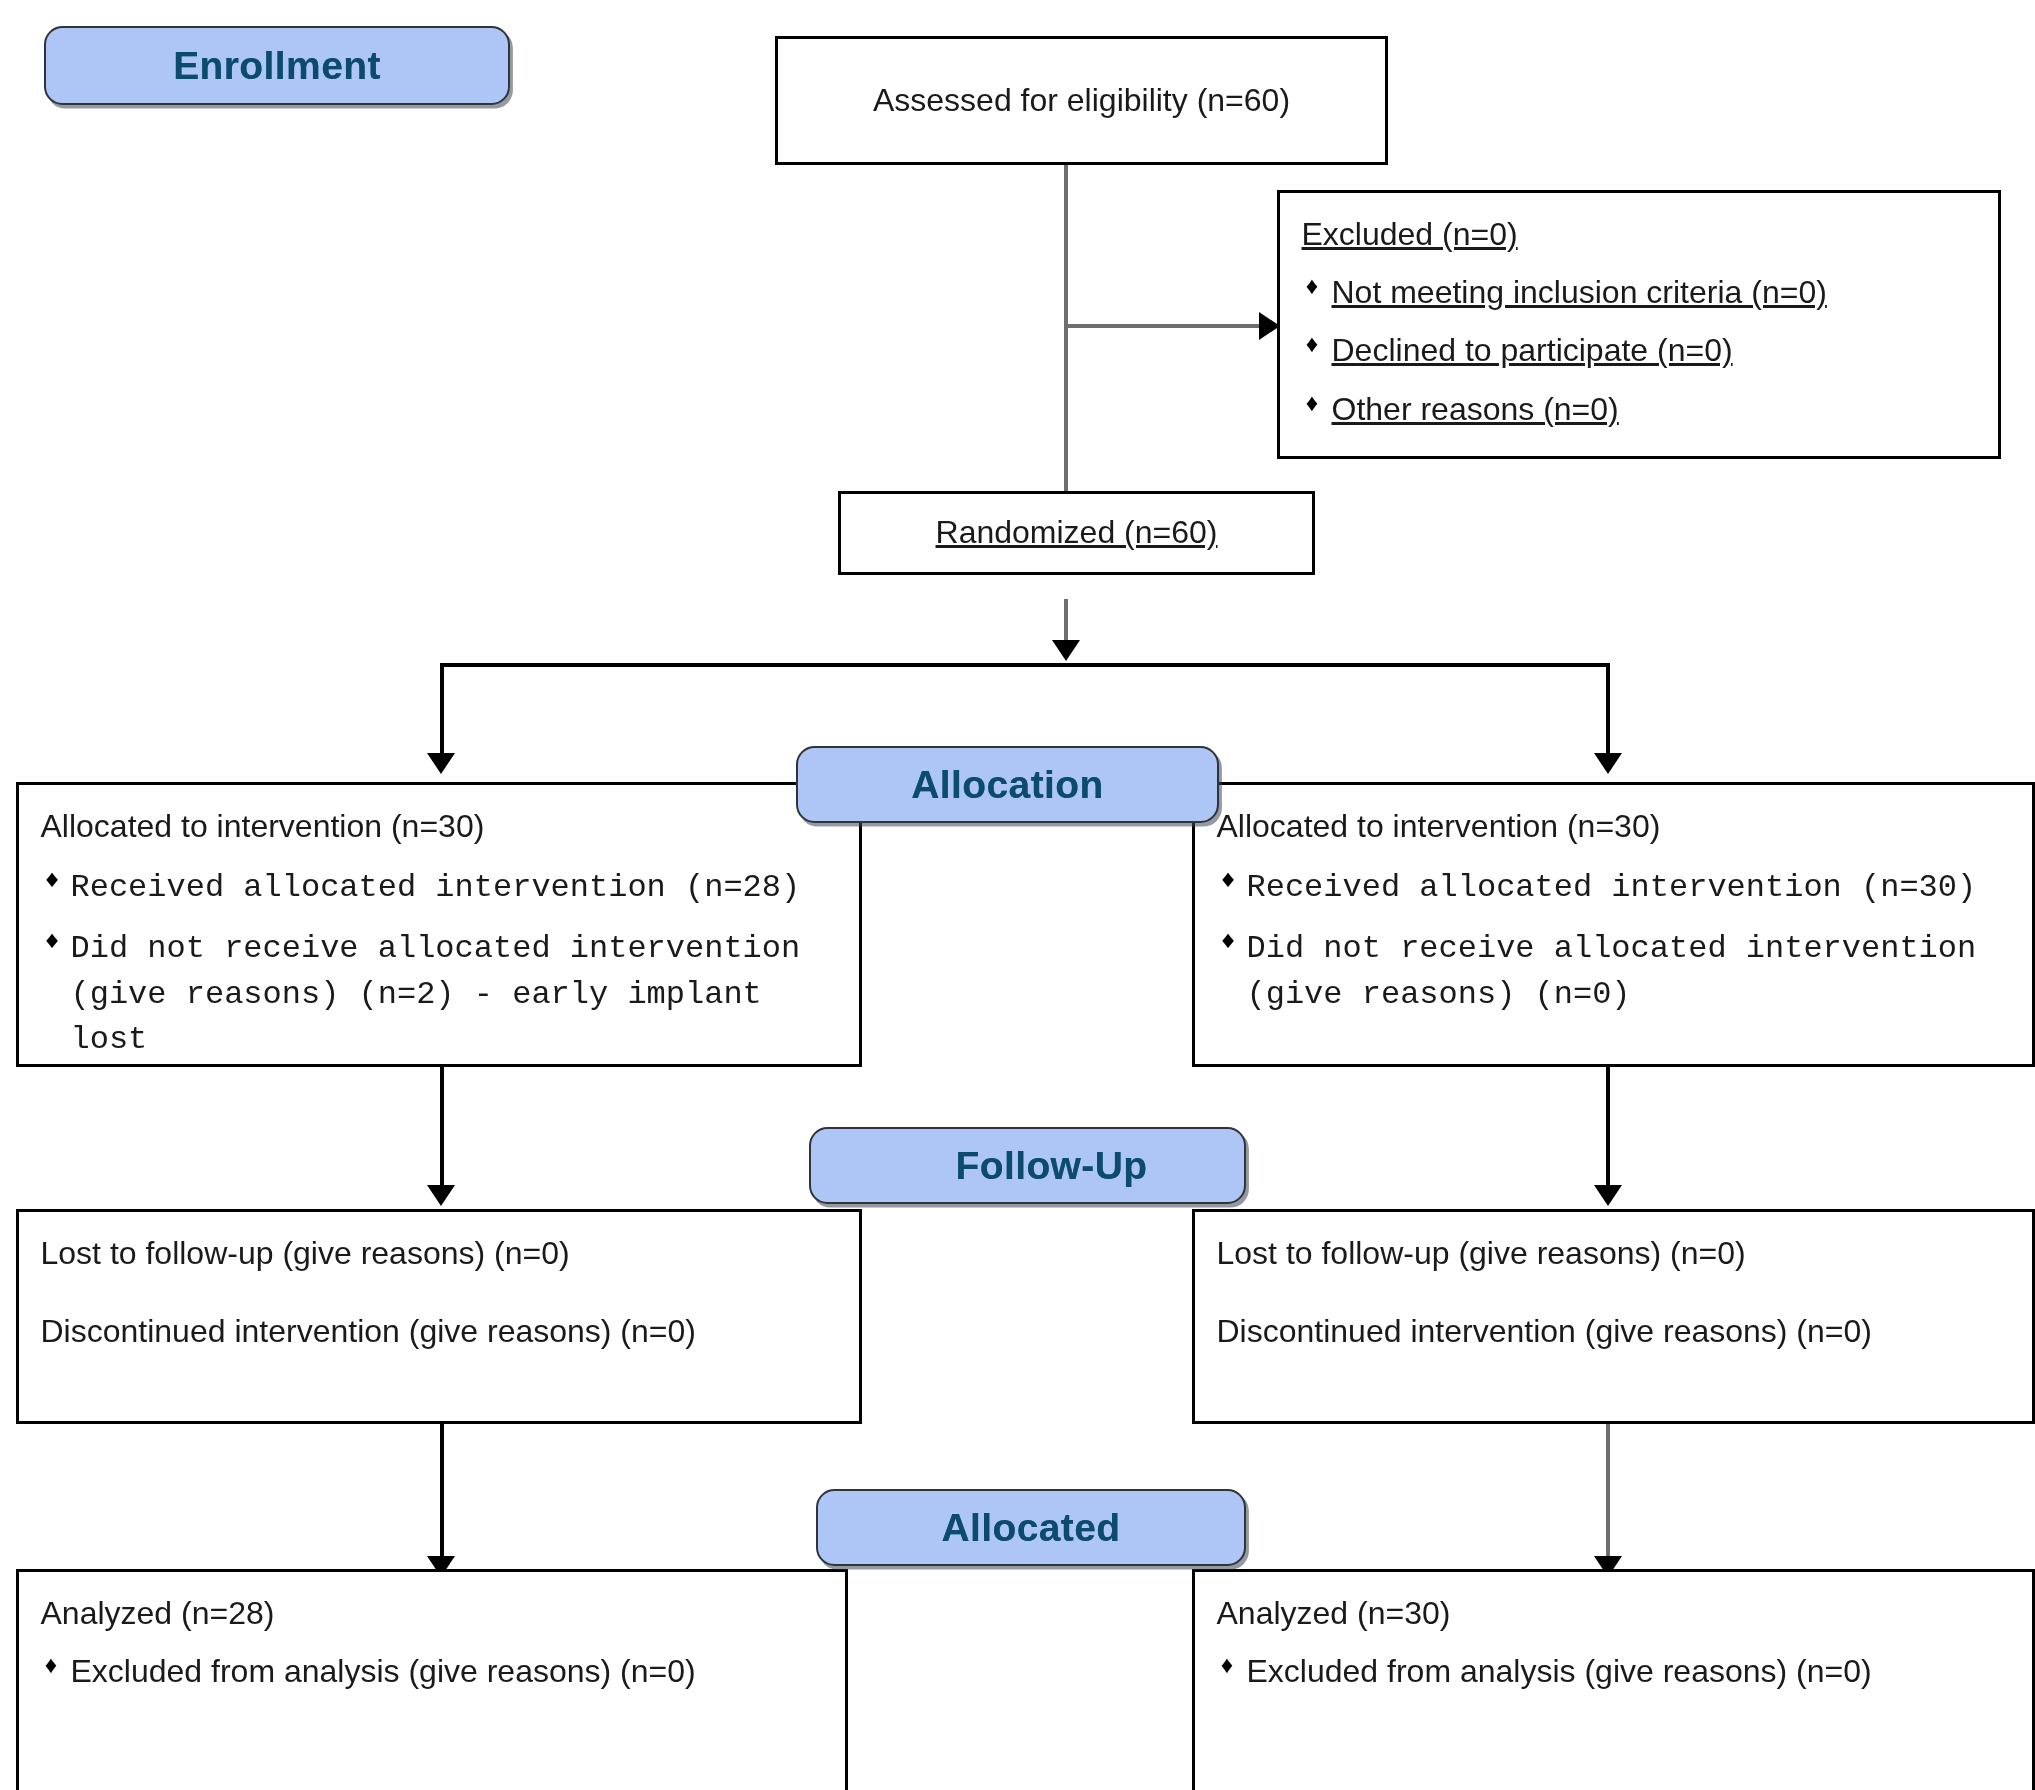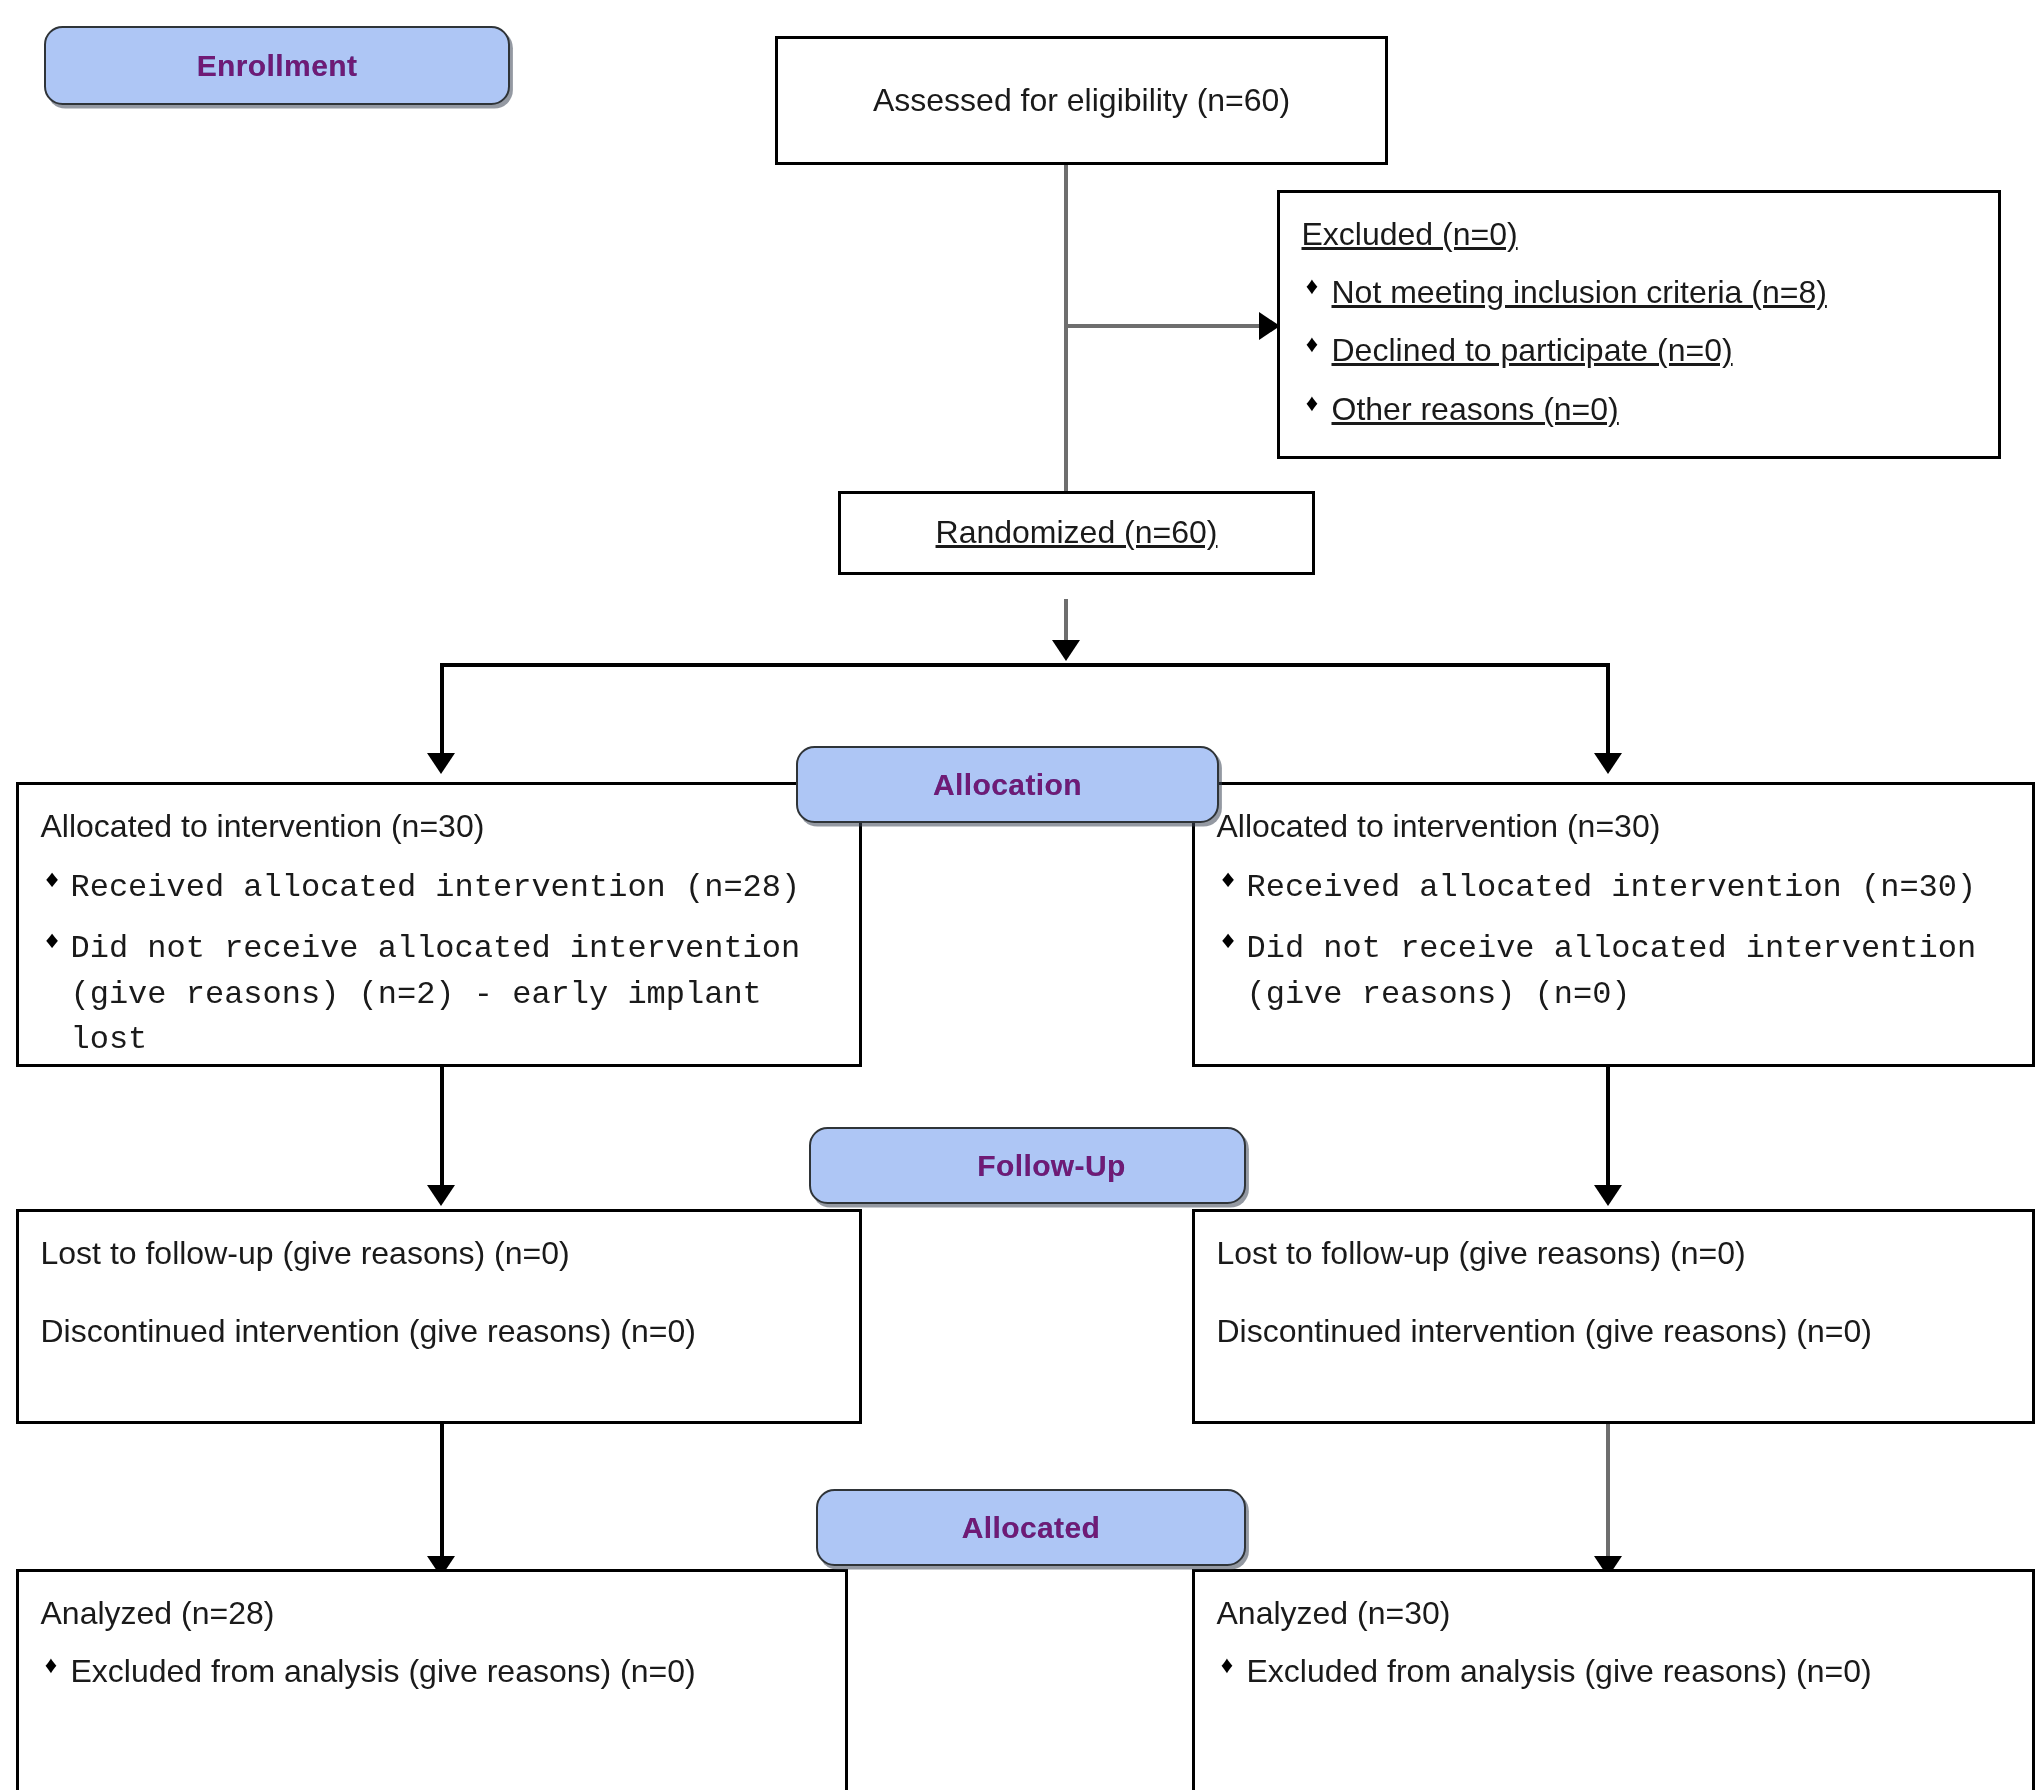--- a/index.html
+++ b/index.html
@@ -60,23 +60,23 @@
   ul.bul.tight > li { margin-top: 16px; font-family: Liberation Mono, monospace; }
 
   
   .badge {
     position: absolute;
     box-sizing: border-box;
     background: #aec6f5;
     border: 2.9px solid #2f3438;
     border-radius: 18.6px;
     box-shadow: 2.9px 3.6px 0 rgba(60,70,85,0.55);
-    color: #701a75;
+    color: #0c4a6e;
     font-weight: bold;
-    font-size: 30px;
+    font-size: 39px;
     letter-spacing: 0.4px;
     display: flex;
     align-items: center;
     justify-content: center;
     z-index: 40;
     text-shadow: 0 0 0 #4a7ebb;
   }
 
   
   .vline { position: absolute; width: 4.3px; background: #000; }
@@ -116,21 +116,21 @@
 
   <div class="vline gray" style="left:1064px; top:165px; width:4.3px; height:326px;"></div>
 
   <div class="hline gray" style="left:1064px; top:324px; width:201px; height:4.3px;"></div>
   <div class="arrow-right" style="left:1259px; top:312px; border-left-color:#000;"></div>
 
   <div class="flowbox" style="left:1277px; top:190px; width:724px; height:269px;text-decoration:underline;">
     <div class="pad">
       <div class="line">Excluded (n=0)</div>
       <ul class="bul">
-        <li>Not meeting inclusion criteria (n=8)</li>
+        <li>Not meeting inclusion criteria (n=0)</li>
         <li>Declined to participate (n=0)</li>
         <li>Other reasons (n=0)</li>
       </ul>
     </div>
   </div>
 
   <div class="flowbox center-text" style="left:838px; top:491px; width:477px; height:84px;text-decoration:underline;">
     <div class="pad">
       <div class="line">Randomized (n=60)</div>
     </div>

